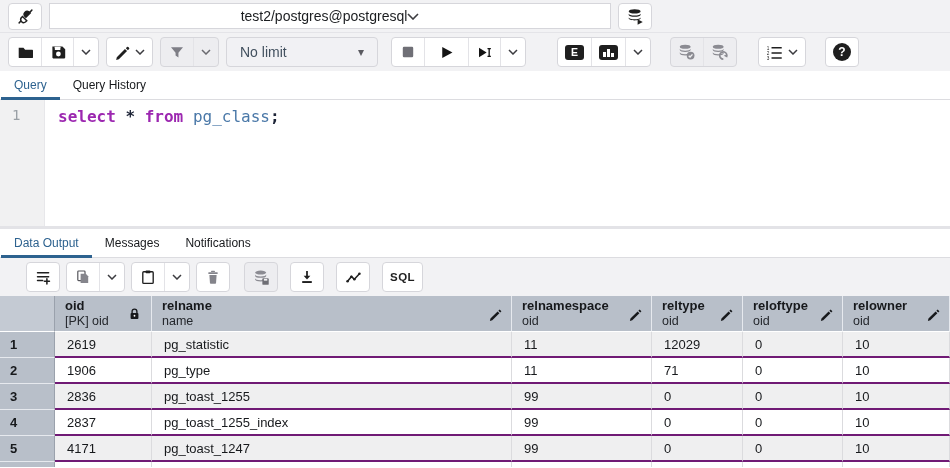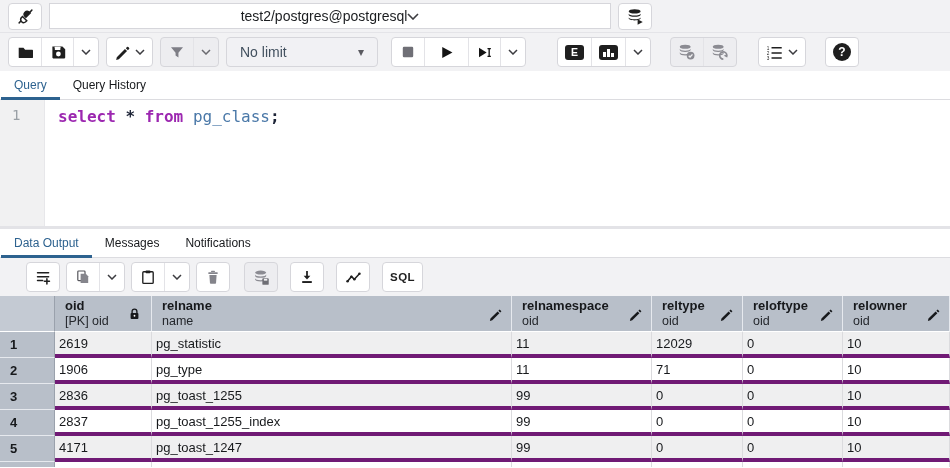--- a/index.html
+++ b/index.html
@@ -61,22 +61,22 @@
 
   
   .grid-wrap { height: 171px; overflow: hidden; background: #eeeef0; }
   table { border-collapse: separate; border-spacing: 0; table-layout: fixed; width: 950px; font-size: 13px; }
   thead th { height: 33px; background: #b8bfc9; border-right: 1px solid #e6e9ee; border-bottom: 1px solid #fff;
              font-weight: normal; text-align: left; vertical-align: middle; cursor: pointer; }
   th.corner { background: #c4cad3; border-right: 1px solid #9aa1ac; }
   .hcell { display: flex; align-items: center; justify-content: space-between; padding: 2px 9px 2px 10px; }
   .hname { font-weight: bold; color: #17191c; line-height: 16px; }
   .htype { color: #24272c; font-size: 12.5px; line-height: 15px; }
-  tbody td { height: 26px; border-right: 1px solid #dbdbde; border-bottom: 4px solid #701a75;
-             background: #fff; padding: 0 4px; white-space: nowrap; overflow: hidden; cursor: cell; }
+  tbody td { height: 26px; border-right: 1px solid #dbdbde; border-bottom: 2px solid #701a75;
+             background: #fff; padding: 0 12px; white-space: nowrap; overflow: hidden; cursor: cell; }
   tr.odd td { background: #efeff0; }
   td.rownum { background: #b8bfc9; border-right: 1px solid #9aa1ac; border-bottom: 1px solid #e6e9ee;
               font-weight: bold; padding: 0 0 0 10px; cursor: pointer; }
   tr.odd td.rownum, tr.even td.rownum { background: #b8bfc9; }
   td.num { }
   svg { display: block; }
 </style>
 </head>
 <body>
 

